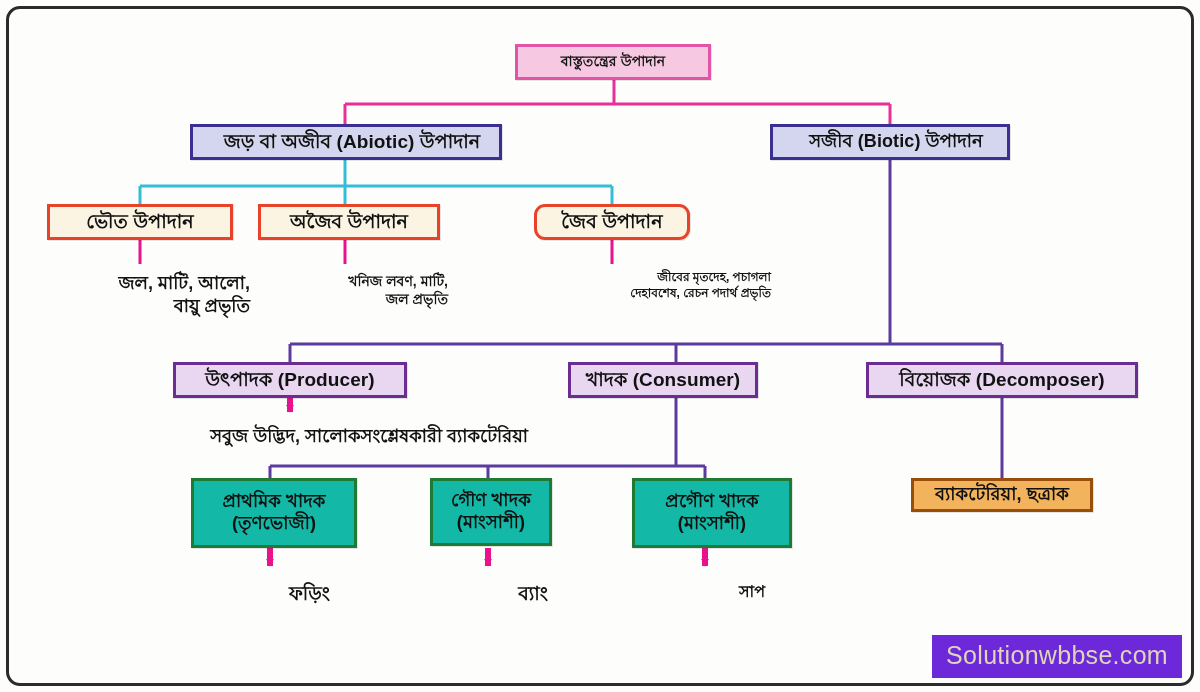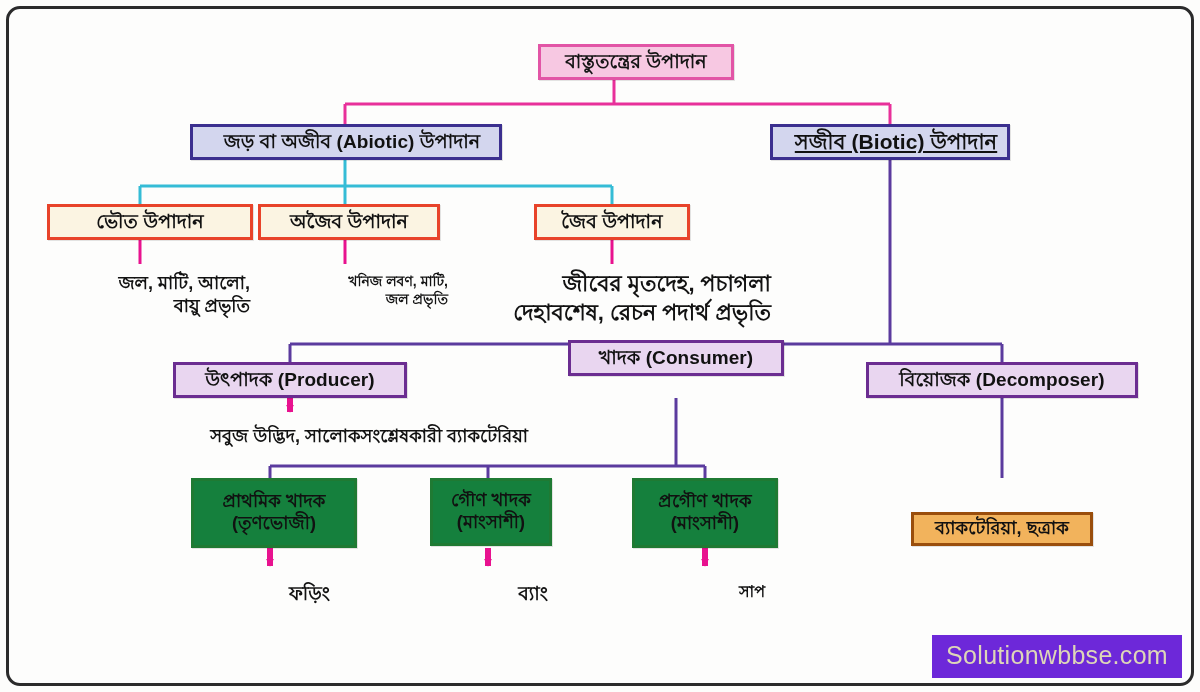--- a/index.html
+++ b/index.html
@@ -70,29 +70,28 @@
     background: #fbf4e2;
     border-color: #e8432a;
     border-width: 3px;
   }
   .pal-lilac {
     background: #e9d6f0;
     border-color: #6b2d91;
     border-width: 3px;
   }
   .pal-green {
-    background: #15803d;
+    background: #14b8a6;
     border-color: #1f7a33;
     border-width: 3px;
   }
   .pal-orange {
     background: #f2b35c;
     border-color: #9a4e0c;
     border-width: 3px;
-    margin-top: 34px;
   }
   .plain {
     position: absolute;
     text-align: right;
     color: #121212;
     font-weight: 700;
     line-height: 1.3;
     white-space: pre-line;
     z-index: 5;
   }
@@ -169,56 +168,56 @@
         <path d="M1002,398 L1002,478"></path>
       </g>
 
       <g stroke="#e8128f" stroke-width="6" fill="none" marker-end="url(#arrowMagenta)">
         <path d="M270,548 L270,566"></path>
         <path d="M488,548 L488,566"></path>
         <path d="M705,548 L705,566"></path>
       </g>
     </svg>
 
-    <div class="node box pal-root" style="left:538px; top:44px; width:196px; height:36px; font-size:19px;">বাস্তুতন্ত্রের উপাদান</div>
+    <div class="node box pal-root" style="left:515px; top:44px; width:196px; height:36px; font-size:14px;">বাস্তুতন্ত্রের উপাদান</div>
 
     <div class="node box pal-blue" style="left:190px; top:124px; width:312px; height:36px; font-size:19px;">জড় বা অজীব (Abiotic) উপাদান</div>
 
-    <div class="node box pal-blue" style="left:770px; top:124px; width:240px; height:36px; font-size:21px;text-decoration:underline;">সজীব (Biotic) উপাদান</div>
-
-    <div class="node box pal-cream" style="left:47px; top:204px; width:206px; height:36px; font-size:19px;">ভৌত উপাদান</div>
+    <div class="node box pal-blue" style="left:770px; top:124px; width:240px; height:36px; font-size:18px;">সজীব (Biotic) উপাদান</div>
+
+    <div class="node box pal-cream" style="left:47px; top:204px; width:186px; height:36px; font-size:19px;">ভৌত উপাদান</div>
 
     <div class="node box pal-cream" style="left:258px; top:204px; width:182px; height:36px; font-size:19px;">অজৈব উপাদান</div>
 
-    <div class="node box pal-cream" style="left:534px; top:204px; width:156px; height:36px; font-size:19px;">জৈব উপাদান</div>
+    <div class="node box pal-cream" style="left:534px; top:204px; width:156px; height:36px; font-size:19px;border-radius:11px;">জৈব উপাদান</div>
 
     <div class="plain" style="left:30px; top:272px; width:220px; font-size:18px;">জল, মাটি, আলো,
 বায়ু প্রভৃতি</div>
 
     <div class="plain" style="left:248px; top:272px; width:200px; font-size:14px;">খনিজ লবণ, মাটি,
 জল  প্রভৃতি</div>
 
-    <div class="plain" style="left:455px; top:270px; width:316px; font-size:22px;">জীবের মৃতদেহ, পচাগলা
+    <div class="plain" style="left:455px; top:270px; width:316px; font-size:12px;">জীবের মৃতদেহ, পচাগলা
 দেহাবশেষ, রেচন পদার্থ প্রভৃতি</div>
 
     <div class="node box pal-lilac" style="left:173px; top:362px; width:234px; height:36px; font-size:19px;">উৎপাদক (Producer)</div>
 
-    <div class="node box pal-lilac" style="left:568px; top:340px; width:216px; height:36px; font-size:19px;">খাদক (Consumer)</div>
+    <div class="node box pal-lilac" style="left:568px; top:362px; width:190px; height:36px; font-size:19px;">খাদক (Consumer)</div>
 
     <div class="node box pal-lilac" style="left:866px; top:362px; width:272px; height:36px; font-size:19px;">বিয়োজক (Decomposer)</div>
 
     <div class="plain" style="left:88px; top:425px; width:440px; font-size:18px;">সবুজ উদ্ভিদ, সালোকসংশ্লেষকারী ব্যাকটেরিয়া</div>
 
     <div class="node box pal-green" style="left:191px; top:478px; width:166px; height:70px; font-size:18px;">প্রাথমিক খাদক
 (তৃণভোজী)</div>
 
     <div class="node box pal-green" style="left:430px; top:478px; width:122px; height:68px; font-size:18px;">গৌণ খাদক
 (মাংসাশী)</div>
 
-    <div class="node box pal-green" style="left:632px; top:478px; width:146px; height:70px; font-size:18px;">প্রগৌণ খাদক
+    <div class="node box pal-green" style="left:632px; top:478px; width:160px; height:70px; font-size:18px;">প্রগৌণ খাদক
 (মাংসাশী)</div>
 
     <div class="node box pal-orange" style="left:911px; top:478px; width:182px; height:34px; font-size:18px;">ব্যাকটেরিয়া, ছত্রাক</div>
 
     <div class="plain" style="left:210px; top:582px; width:120px; font-size:19px;">ফড়িং</div>
 
     <div class="plain" style="left:428px; top:582px; width:120px; font-size:19px;">ব্যাং</div>
 
     <div class="plain" style="left:645px; top:582px; width:120px; font-size:16px;">সাপ</div>
 

